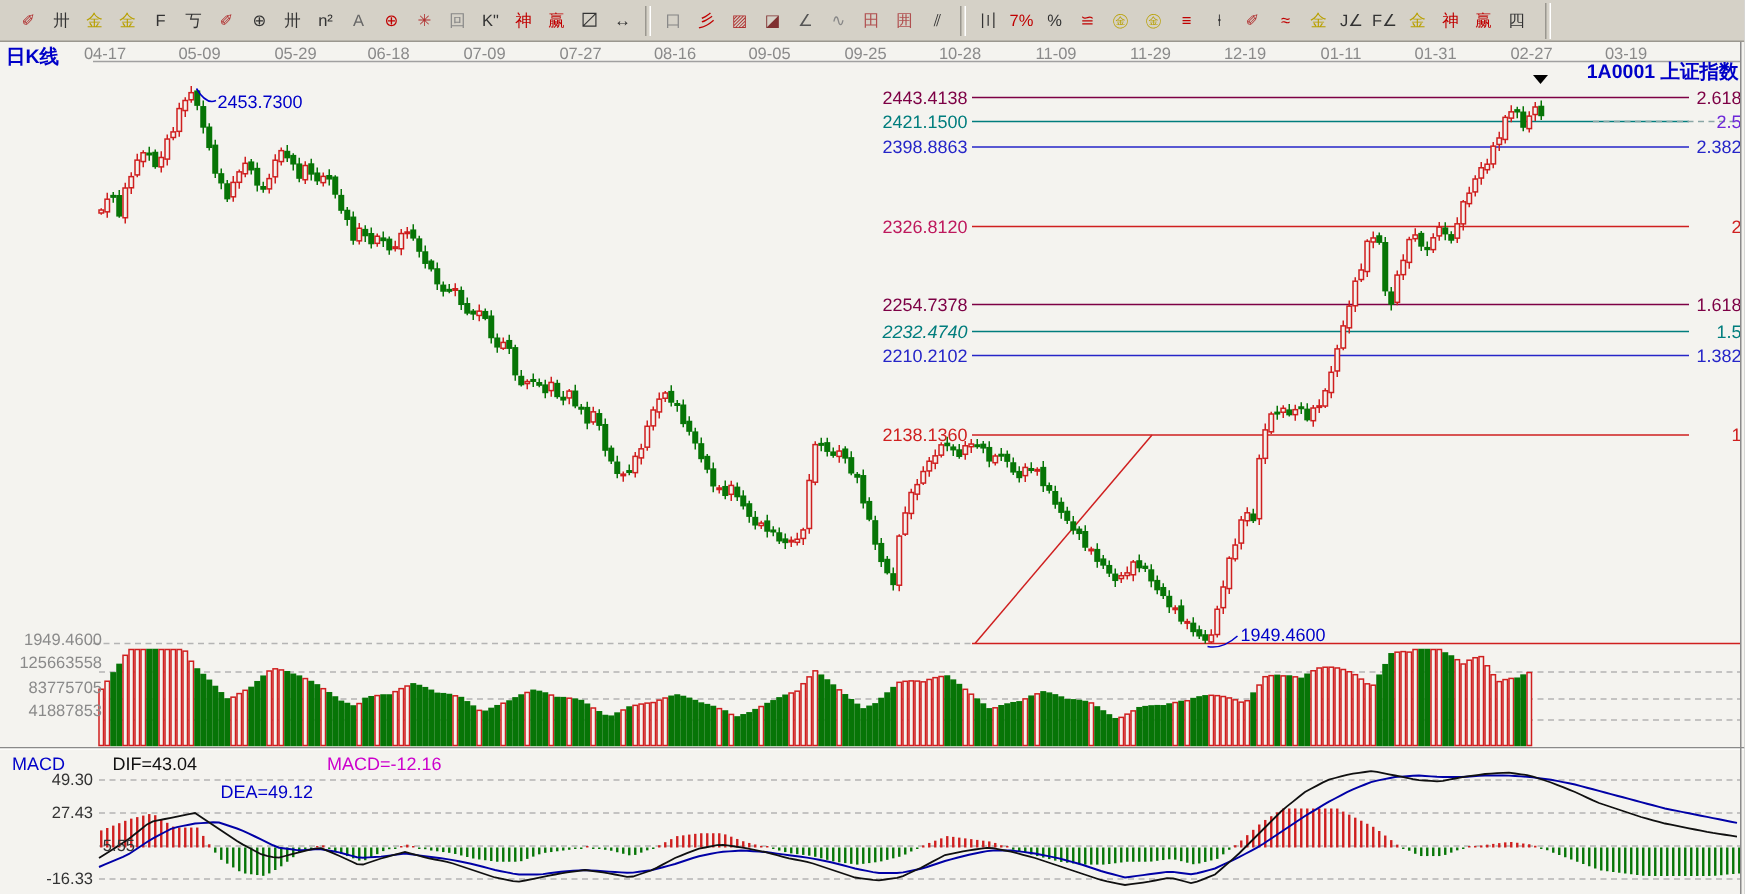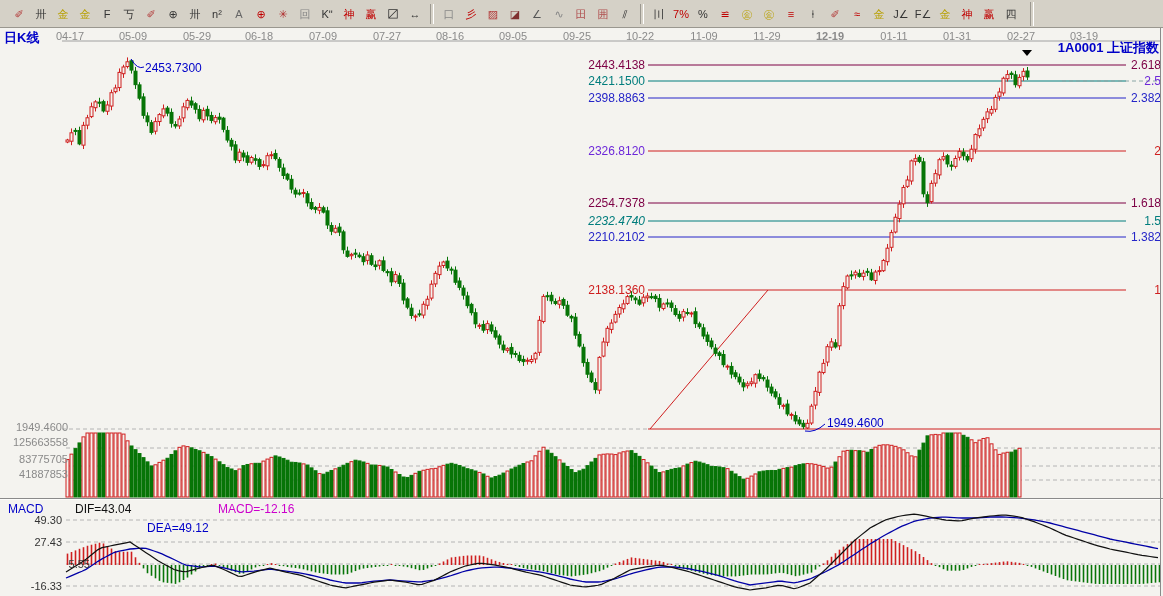--- a/index.html
+++ b/index.html
@@ -1112,35 +1112,35 @@
   <div id="overlays">
       <div class="lbl datelbl" style="left: 70px;">04-17</div>
       <div class="lbl datelbl" style="left: 133px;">05-09</div>
       <div class="lbl datelbl" style="left: 197px;">05-29</div>
       <div class="lbl datelbl" style="left: 259px;">06-18</div>
       <div class="lbl datelbl" style="left: 323px;">07-09</div>
       <div class="lbl datelbl" style="left: 387px;">07-27</div>
       <div class="lbl datelbl" style="left: 450px;">08-16</div>
       <div class="lbl datelbl" style="left: 513px;">09-05</div>
       <div class="lbl datelbl" style="left: 577px;">09-25</div>
-      <div class="lbl datelbl" style="left: 640px;">10-22</div>
+      <div class="lbl datelbl" style="left: 640px;">10-28</div>
       <div class="lbl datelbl" style="left: 704px;">11-09</div>
       <div class="lbl datelbl" style="left: 767px;">11-29</div>
-      <div class="lbl datelbl" style="left: 830px; font-weight: bold;">12-19</div>
+      <div class="lbl datelbl" style="left: 830px;">12-19</div>
       <div class="lbl datelbl" style="left: 894px;">01-11</div>
       <div class="lbl datelbl" style="left: 957px;">01-31</div>
       <div class="lbl datelbl" style="left: 1021px;">02-27</div>
       <div class="lbl datelbl" style="left: 1084px;">03-19</div>
       <div class="lbl fibL" style="right: 518px; top: 58px; color: rgb(125, 0, 69);">2443.4138</div>
       <div class="lbl fibR" style="top: 58px; color: rgb(125, 0, 69);">2.618</div>
       <div class="lbl fibL" style="right: 518px; top: 74px; color: rgb(0, 125, 125);">2421.1500</div>
       <div class="lbl fibR" style="top: 74px; color: #6d28d9;">2.5</div>
       <div class="lbl fibL" style="right: 518px; top: 91px; color: rgb(37, 37, 200);">2398.8863</div>
       <div class="lbl fibR" style="top: 91px; color: rgb(37, 37, 200);">2.382</div>
-      <div class="lbl fibL" style="right: 518px; top: 144px; color: #6d28d9;">2326.8120</div>
+      <div class="lbl fibL" style="right: 518px; top: 144px; color: #be185d;">2326.8120</div>
       <div class="lbl fibR" style="top: 144px; color: rgb(207, 31, 31);">2</div>
       <div class="lbl fibL" style="right: 518px; top: 196px; color: rgb(125, 0, 69);">2254.7378</div>
       <div class="lbl fibR" style="top: 196px; color: rgb(125, 0, 69);">1.618</div>
       <div class="lbl fibL" style="right: 518px; top: 214px; color: rgb(0, 125, 125); font-style: italic;">2232.4740</div>
       <div class="lbl fibR" style="top: 214px; color: rgb(0, 125, 125);">1.5</div>
       <div class="lbl fibL" style="right: 518px; top: 230px; color: rgb(37, 37, 200);">2210.2102</div>
       <div class="lbl fibR" style="top: 230px; color: rgb(37, 37, 200);">1.382</div>
       <div class="lbl fibL" style="right: 518px; top: 283px; color: rgb(207, 31, 31);">2138.1360</div>
       <div class="lbl fibR" style="top: 283px; color: rgb(207, 31, 31);">1</div>
       <div class="lbl vaxis" style="top: 421px;">1949.4600</div>

